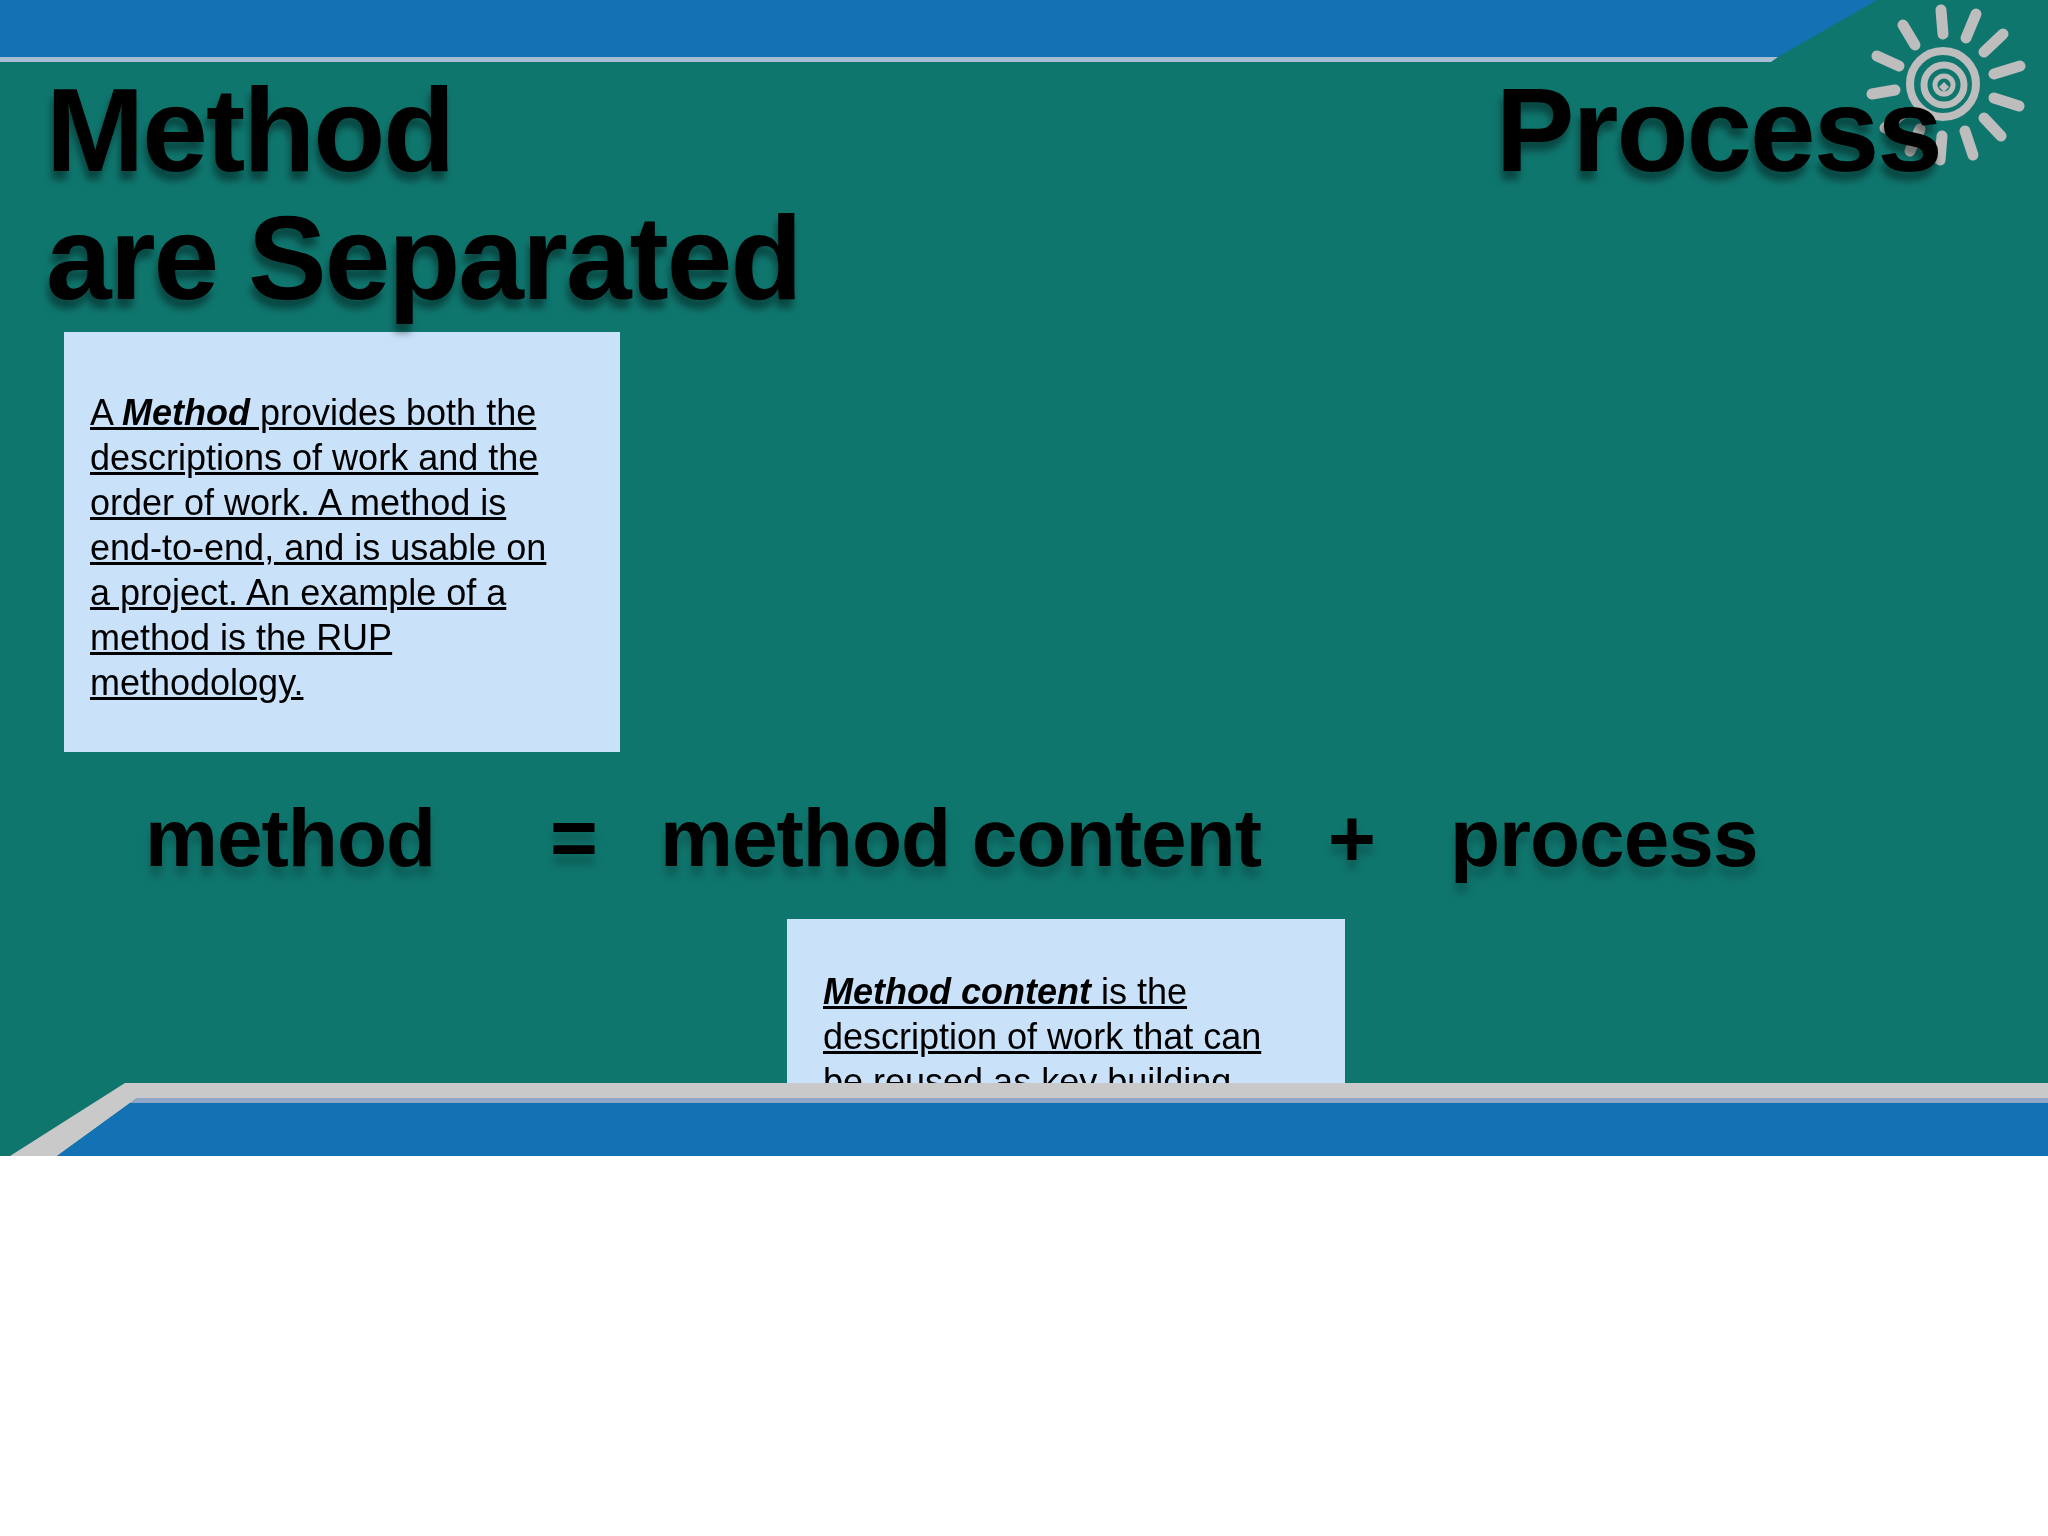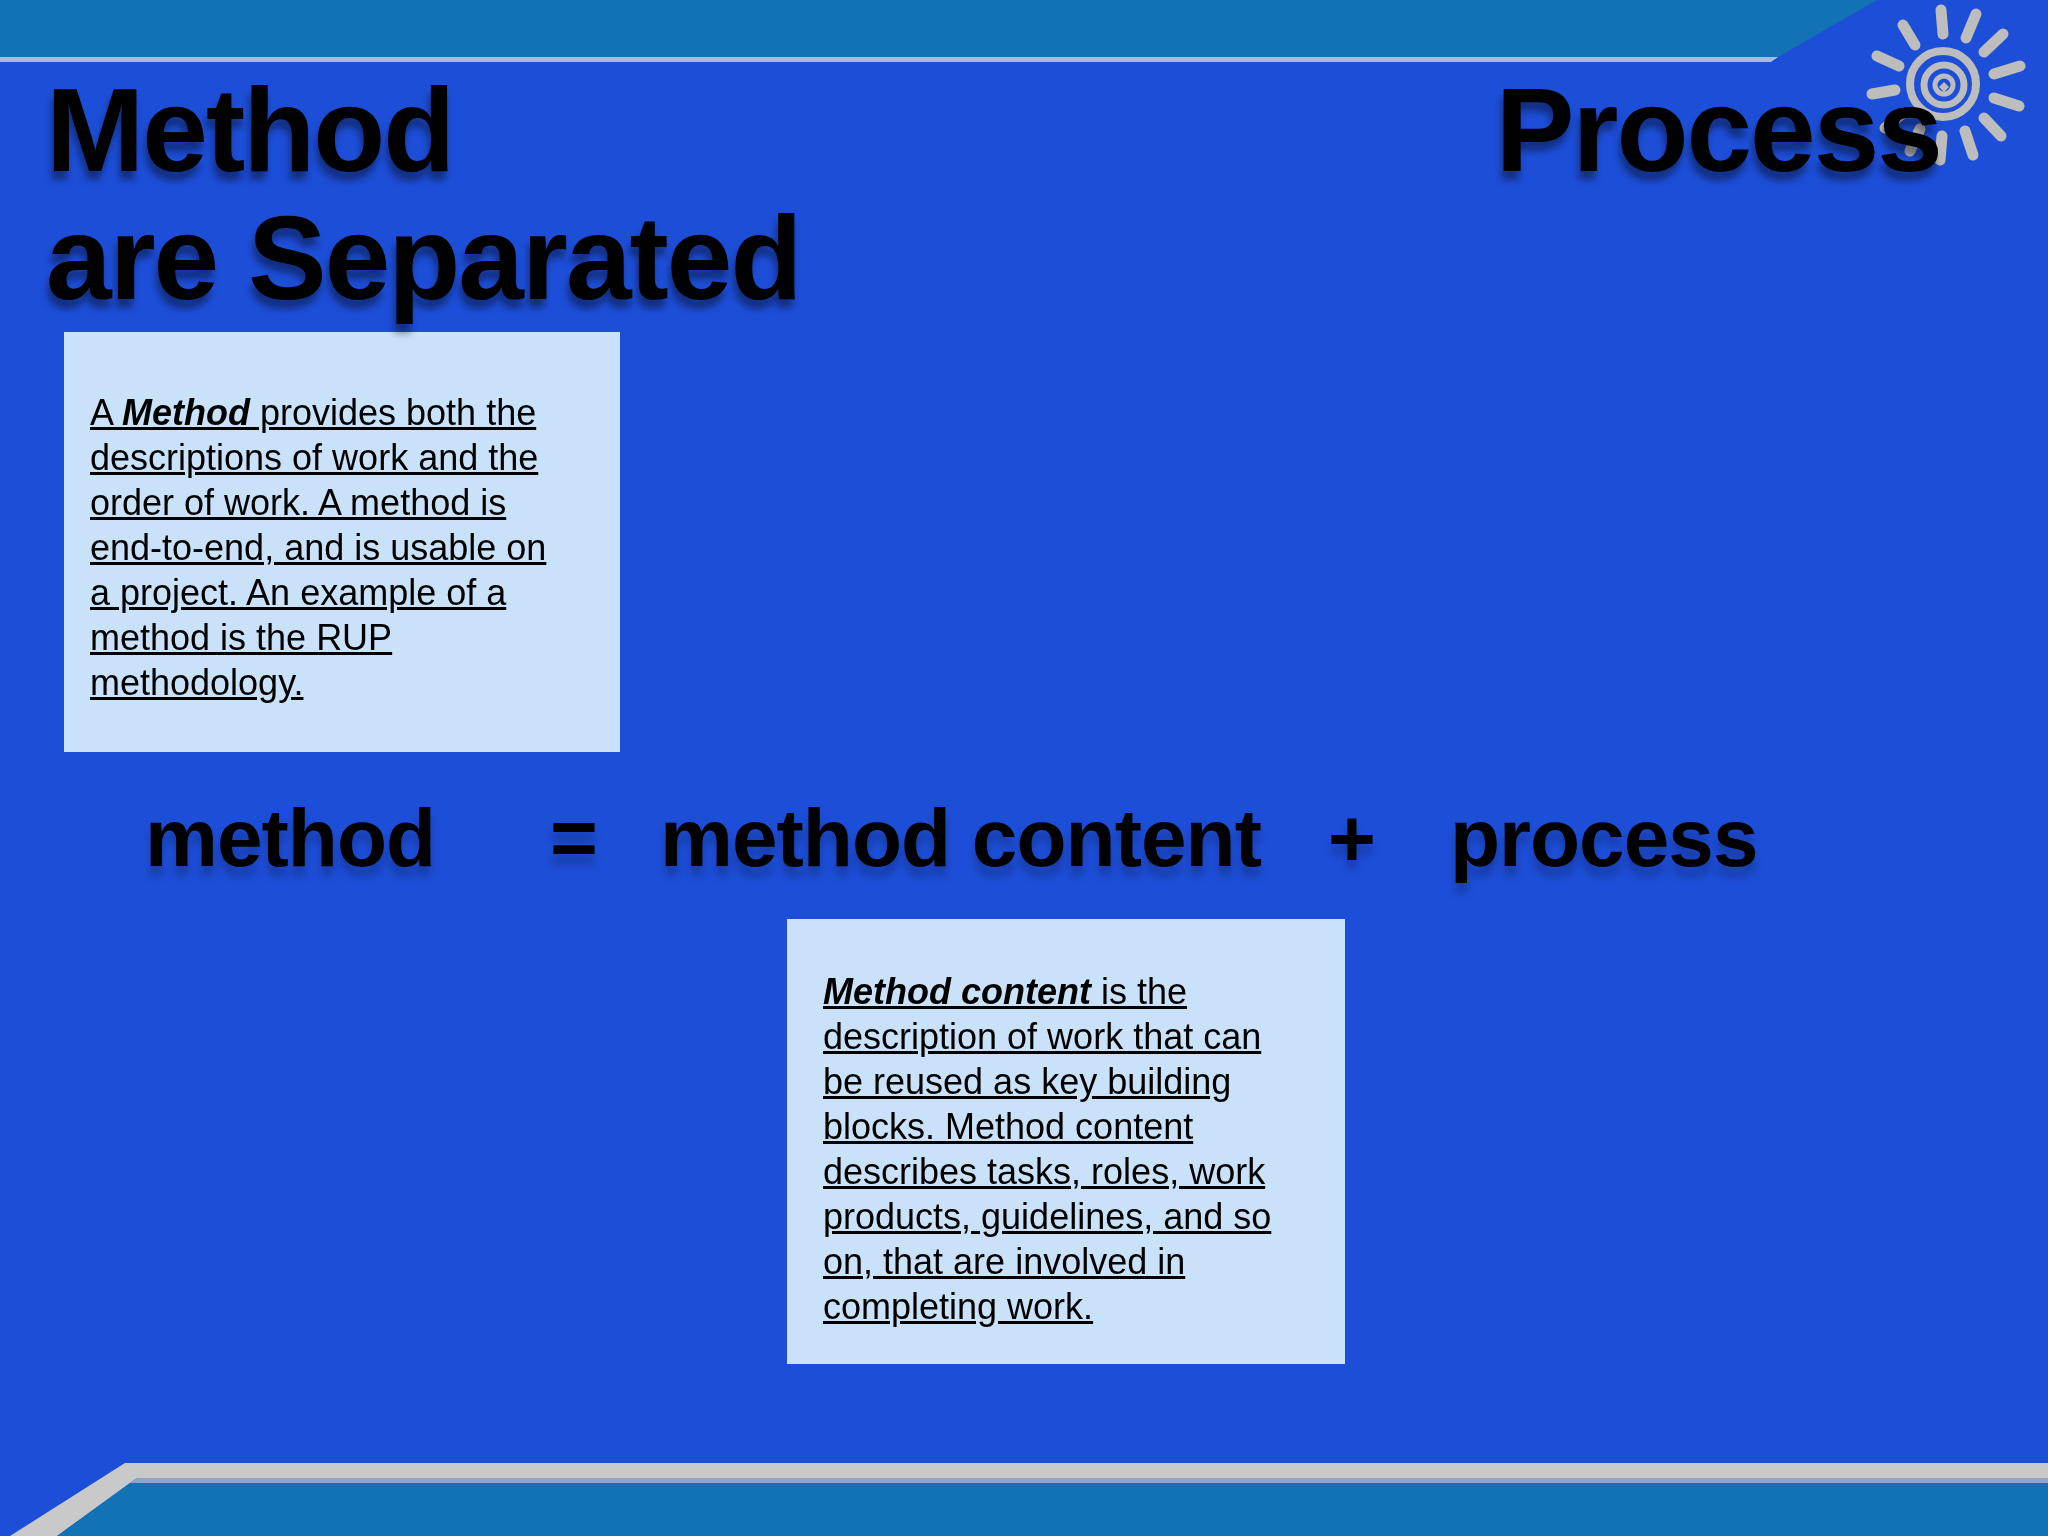--- a/index.html
+++ b/index.html
@@ -7,23 +7,23 @@
     --accent-line-top:#a6bdd4;
     --accent-line-bottom:#8fa6c6;
     --box-blue:#c9e1f9;
     --band-gray:#c9c9c9;
     --logo-gray:#bdbdbd;
     --title-black:#000000;
   }
   html,body{margin:0;padding:0;background:#ffffff;}
   .slide{
     position:relative;
-    width:2048px;height:1536px;
+    width:2048px;height:1156px;
     overflow:hidden;
-    background:#1d4ed8;
+    background:#0f766e;
     font-family:"Liberation Sans","DejaVu Sans",sans-serif;
     color:#000;
   }
   
   .top-bar-svg{position:absolute;left:0;top:0;width:2048px;height:64px;display:block;}
   
   .sun-logo{position:absolute;left:1848px;top:0px;width:200px;height:178px;z-index:1;}
   
   .title{
     position:absolute;left:46px;top:66px;width:1895px;z-index:2;

